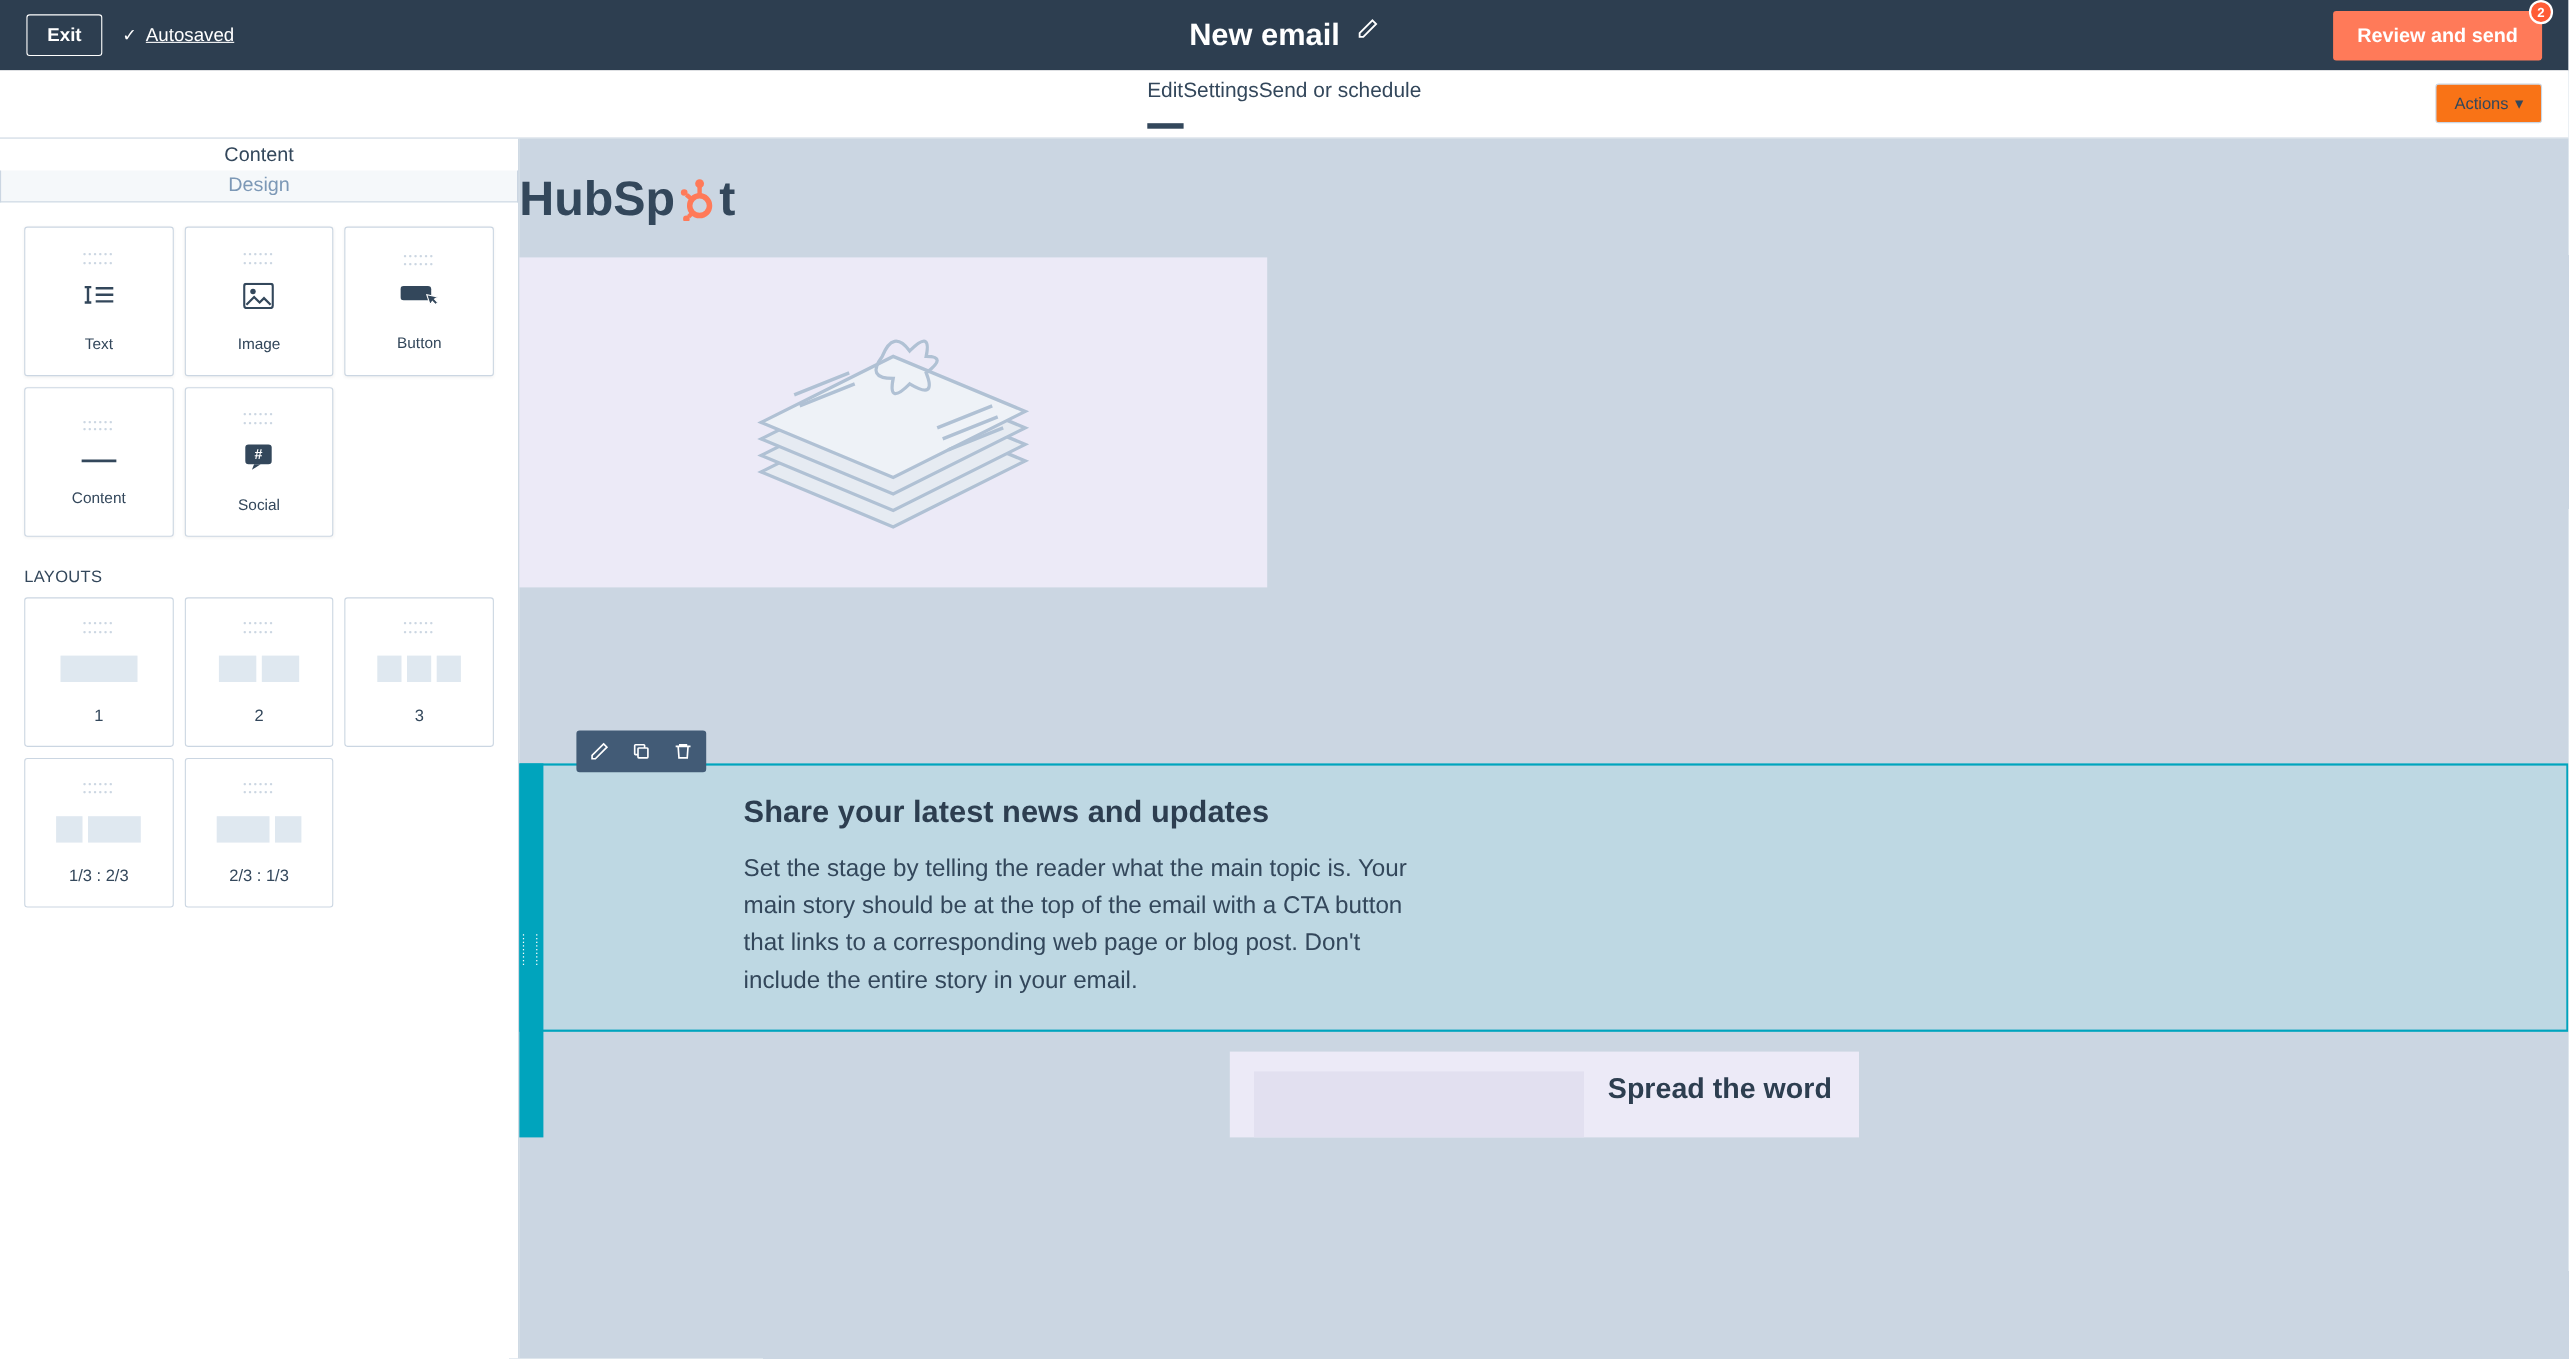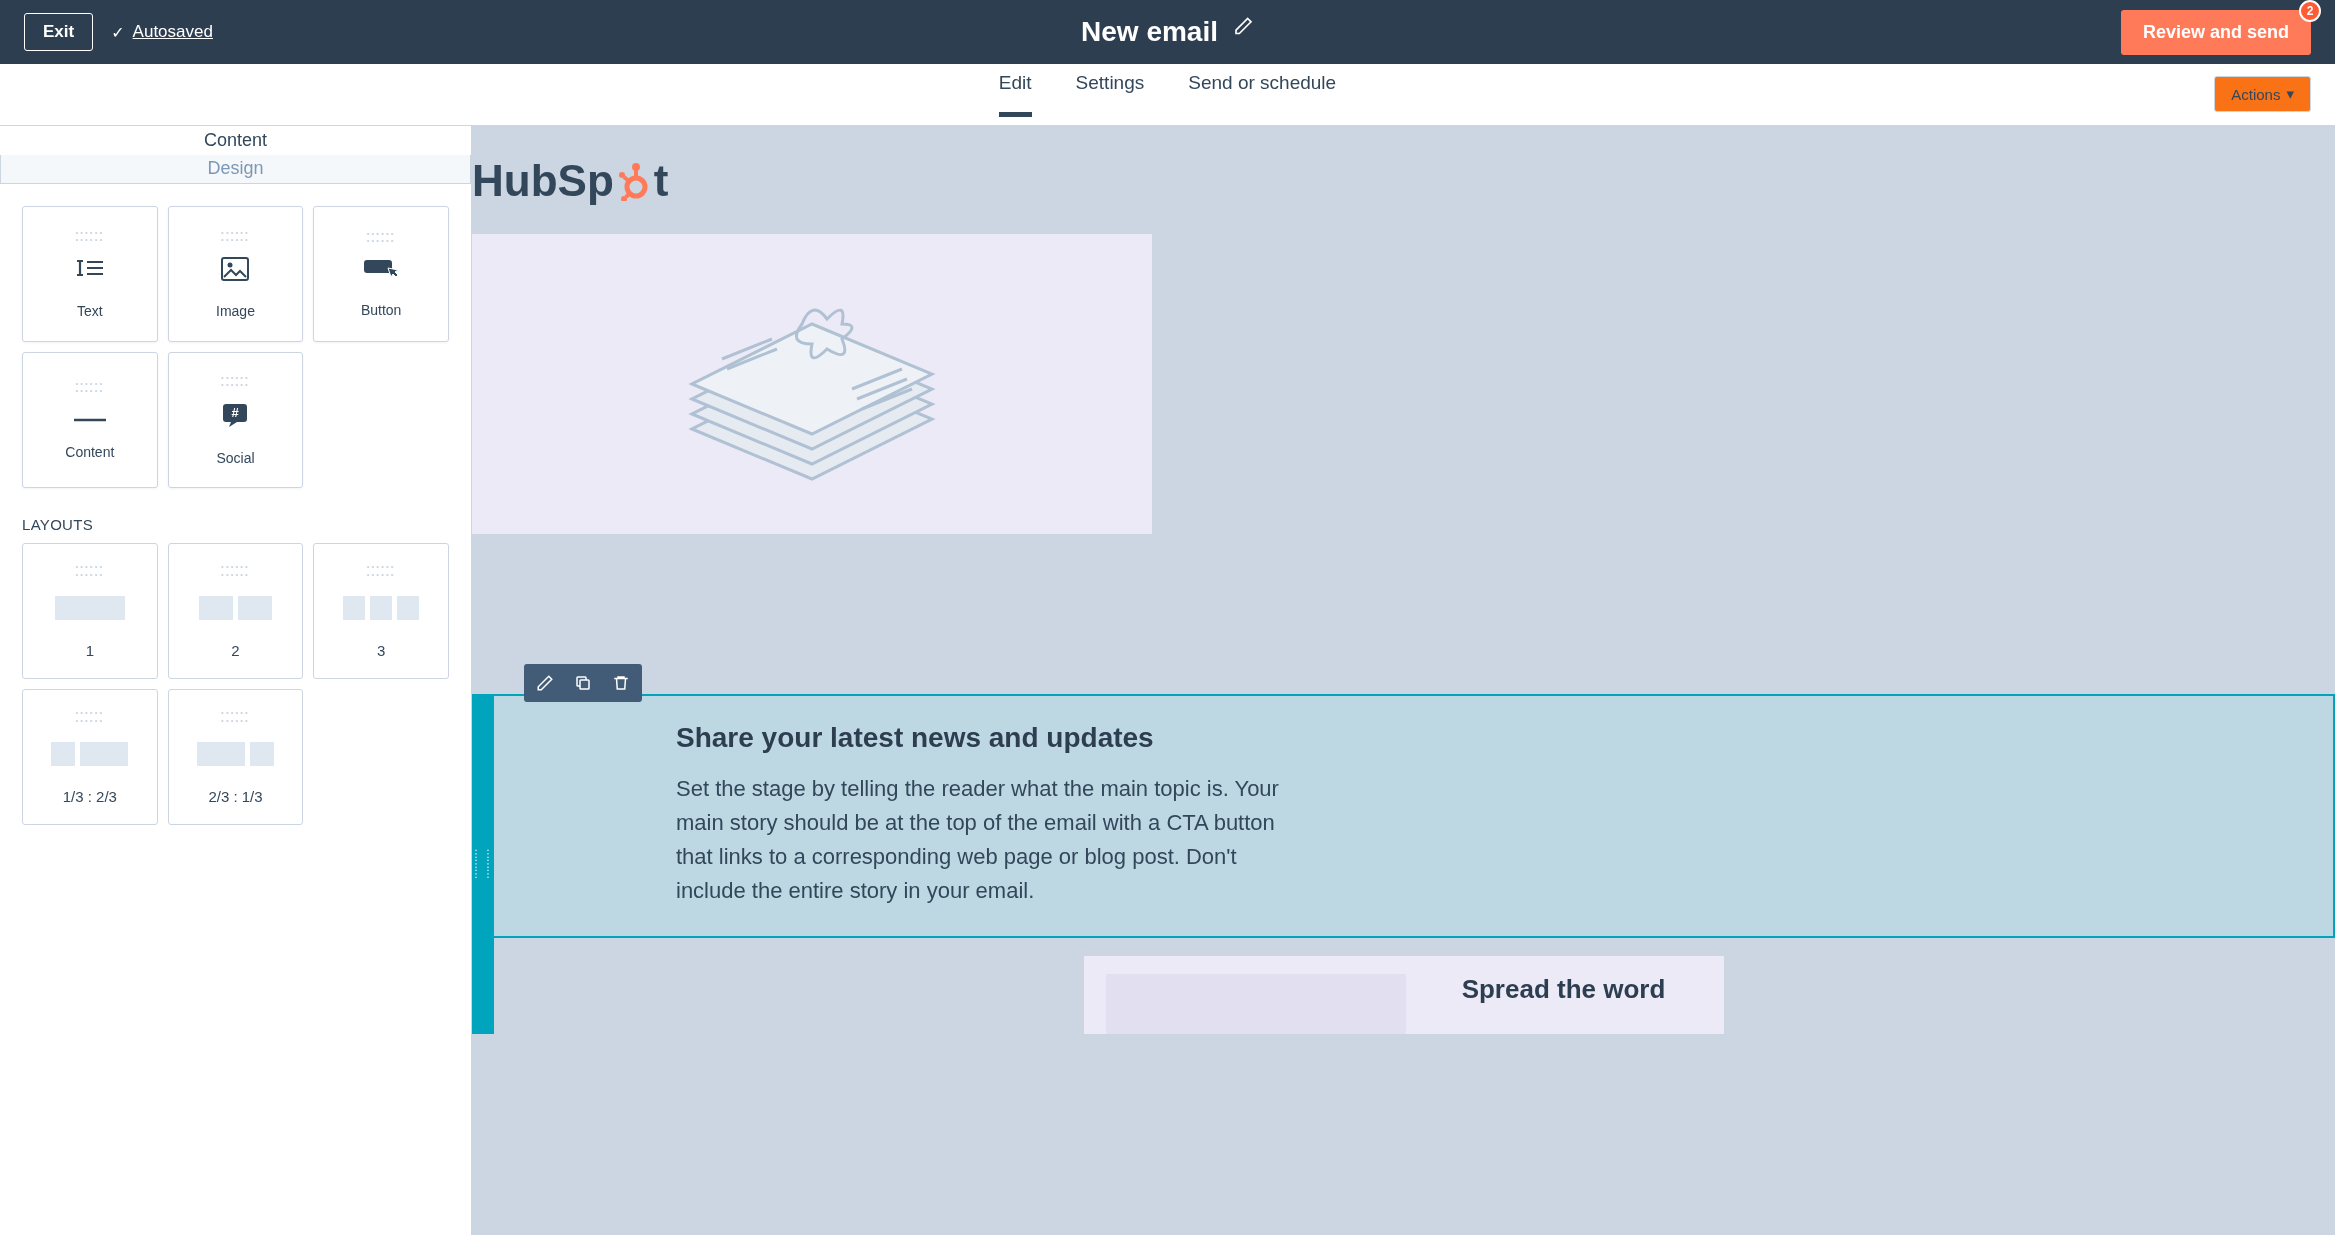--- a/index.html
+++ b/index.html
@@ -12,21 +12,21 @@
 .autosaved .chk { margin-right: 8px; font-size: 16px; }
 .autosaved .lbl { text-decoration: underline; cursor: pointer; }
 .title-wrap { position: absolute; left: 50%; transform: translateX(-50%); display: flex; align-items: flex-start; color: #fff; }
 .title-wrap .title { font-size: 28px; font-weight: 600; }
 .title-wrap .edit-icon { margin-left: 16px; cursor: pointer; }
 .review-btn { margin-left: auto; background: #ff7a59; color: #fff; border: none; padding: 12px 22px; font-size: 18px; font-weight: 600; border-radius: 3px; cursor: pointer; position: relative; }
 .review-badge { position: absolute; top: -10px; right: -10px; background: #ff5c35; border: 2px solid #fff; border-radius: 50%; width: 22px; height: 22px; font-size: 12px; color: #fff; display: flex; align-items: center; justify-content: center; font-weight: 600; }
 
 
 .navbar { height: 62px; border-bottom: 1px solid #cbd6e2; display: flex; align-items: center; justify-content: center; position: relative; background: #fff; }
-.nav-tabs { display: flex; gap: 44px; }
+.nav-tabs { display: flex; }
 .nav-tab { font-size: 19px; color: #33475b; cursor: pointer; padding-bottom: 18px; }
 .nav-tab.active { border-bottom: 5px solid #33475b; font-weight: 500; }
 .actions-btn { position: absolute; right: 24px; top: 12px; background: #f97316; border: 1px solid #cbd6e2; color: #33475b; padding: 8px 16px; font-size: 15px; border-radius: 3px; cursor: pointer; display: flex; align-items: flex-end; gap: 6px; }
 
 
 .main { display: flex; height: calc(100vh - 126px); }
 
 
 .sidebar { width: 472px; border-right: 1px solid #cbd6e2; display: flex; flex-direction: column; overflow-y: auto; }
 .side-tabs { display: flex; height: 58px; flex-direction: column; }
@@ -60,21 +60,21 @@
 .selected-wrap { position: absolute; left: 0; right: 0; top: 568px; }
 .drag-handle { position: absolute; left: 0; top: 0; bottom: 0; width: 22px; background: #00a4bd; display: flex; align-items: center; justify-content: center; cursor: grab; }
 .drag-handle .dots { color: #fff; font-size: 10px; letter-spacing: 2px; line-height: 1; writing-mode: horizontal-tb; }
 .toolbar { position: absolute; top: -30px; left: 52px; background: #425b76; border-radius: 3px; display: flex; padding: 6px 8px; gap: 12px; }
 .toolbar .tbtn { background: transparent; border: none; color: #fff; cursor: pointer; padding: 4px; display:flex; align-items:center; }
 .selected-block { border: 2px solid #00a4bd; background: rgba(170,220,230,0.4); padding: 26px 0 28px 0; margin-left: 0; }
 .selected-inner { width: 680px; margin: 0 auto; padding: 0 22px 0 22px; margin-left: 180px; }
 .sel-h { font-size: 28px; font-weight: 700; color: #2d3e50; margin-bottom: 18px; }
 .sel-p { font-size: 22px; color: #33475b; line-height: 1.55; }
 
-.spread-row { margin-top: 18px; width: 640px; margin-left: auto; margin-right: auto; background: #eceaf7; padding: 18px 22px 0; display: flex; gap: 20px; }
+.spread-row { margin-top: 18px; width: 572px; margin-left: auto; margin-right: auto; background: #eceaf7; padding: 18px 22px 0; display: flex; gap: 20px; }
 .spread-row .img-box { width: 300px; height: 60px; background: #e2e0f0; }
 .spread-row .txt { flex:1; text-align:center; }
 .spread-row h3 { font-size: 26px; font-weight: 700; color: #2d3e50; }
 </style>
 </head>
 <body>
 
 <div class="topbar">
   <button class="exit-btn">Exit</button>
   <div class="autosaved">

